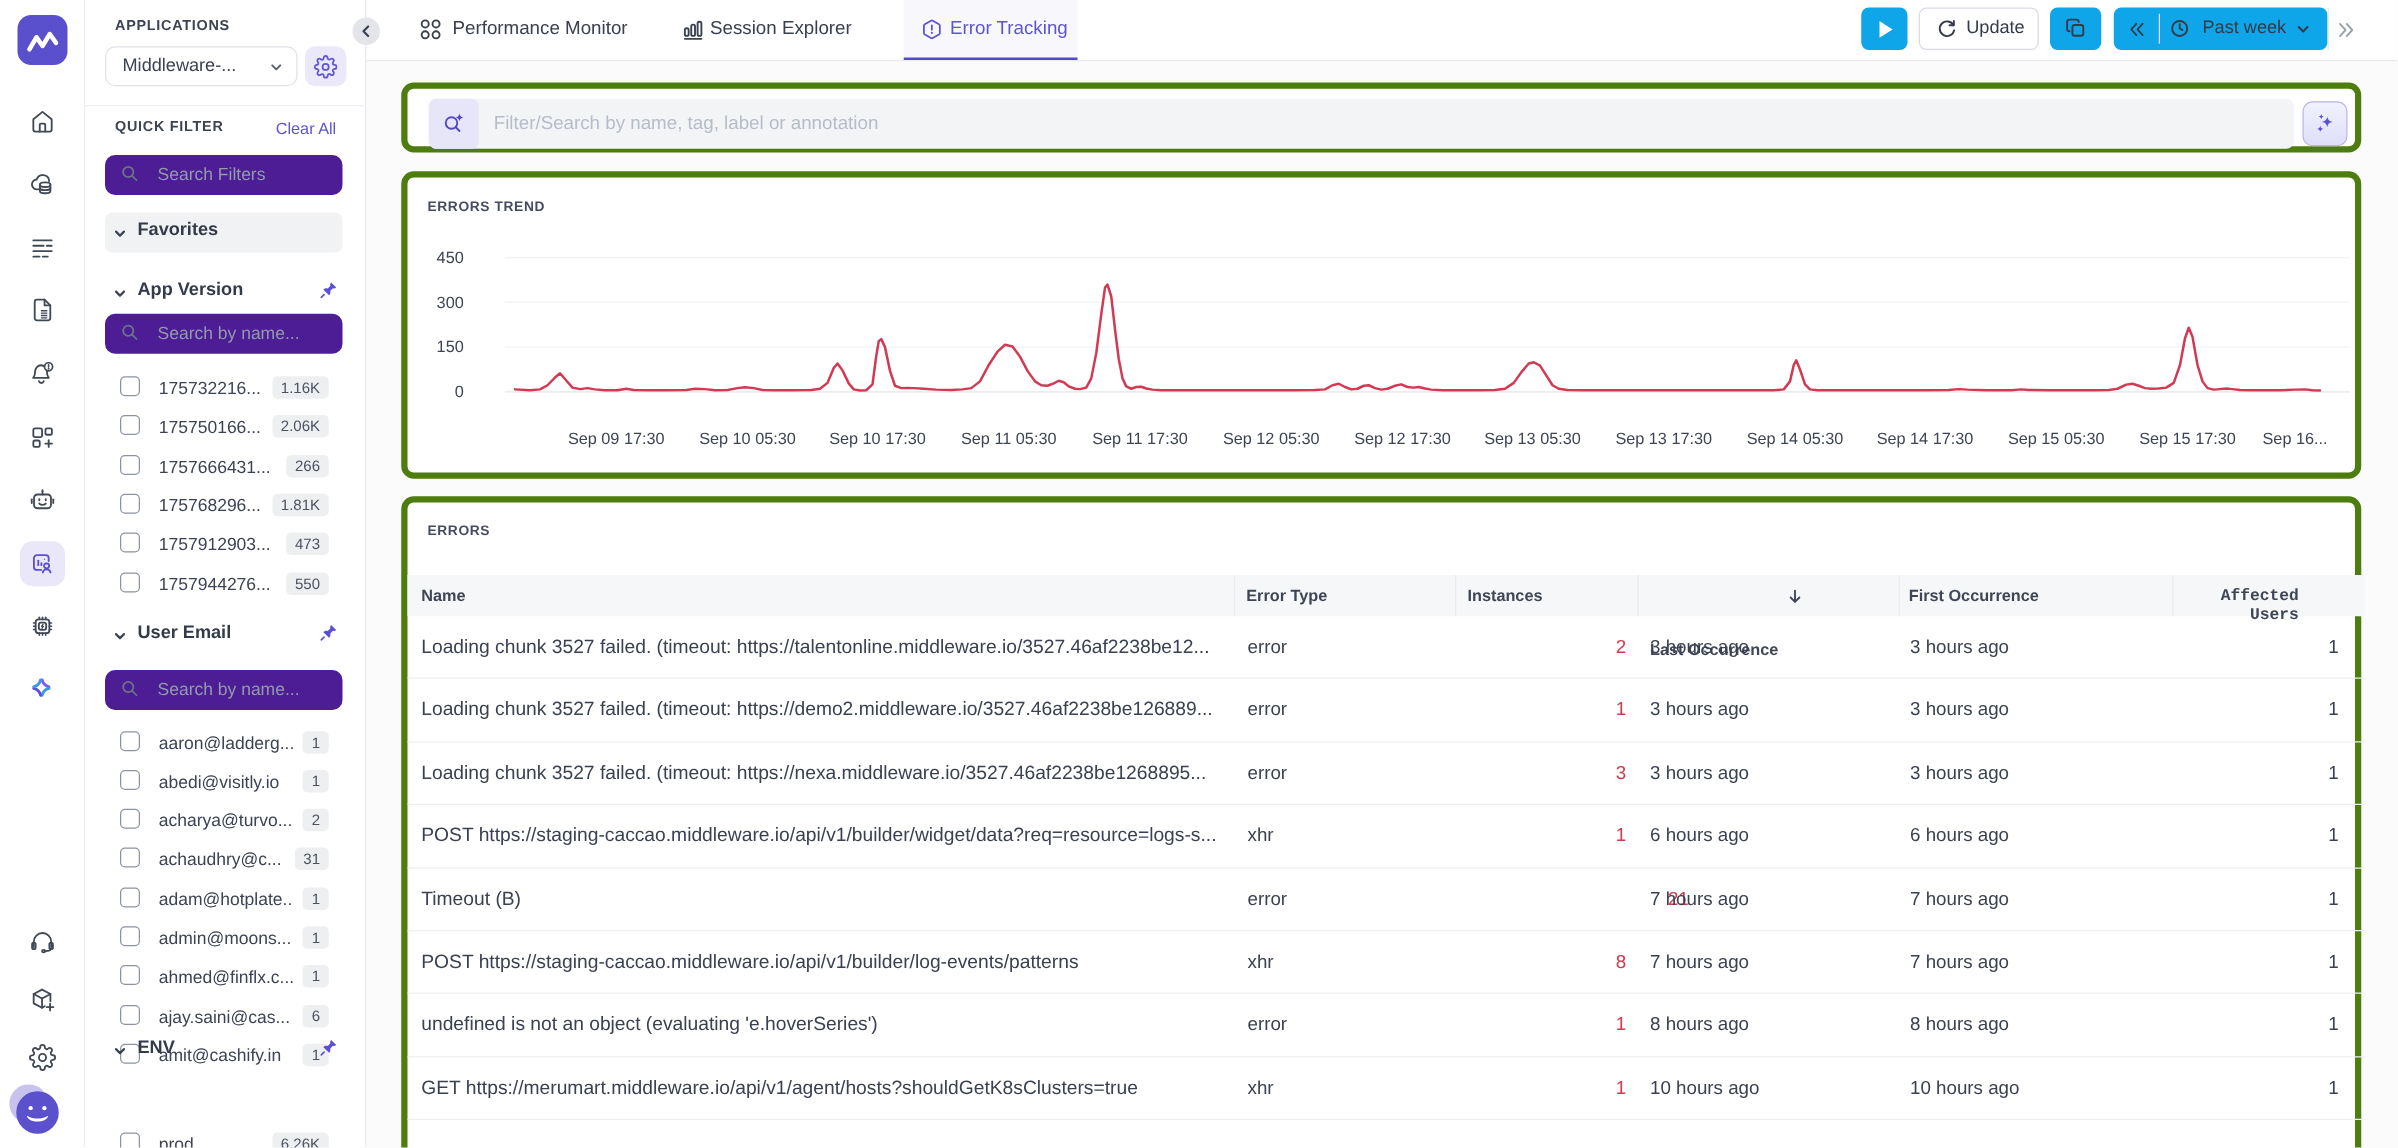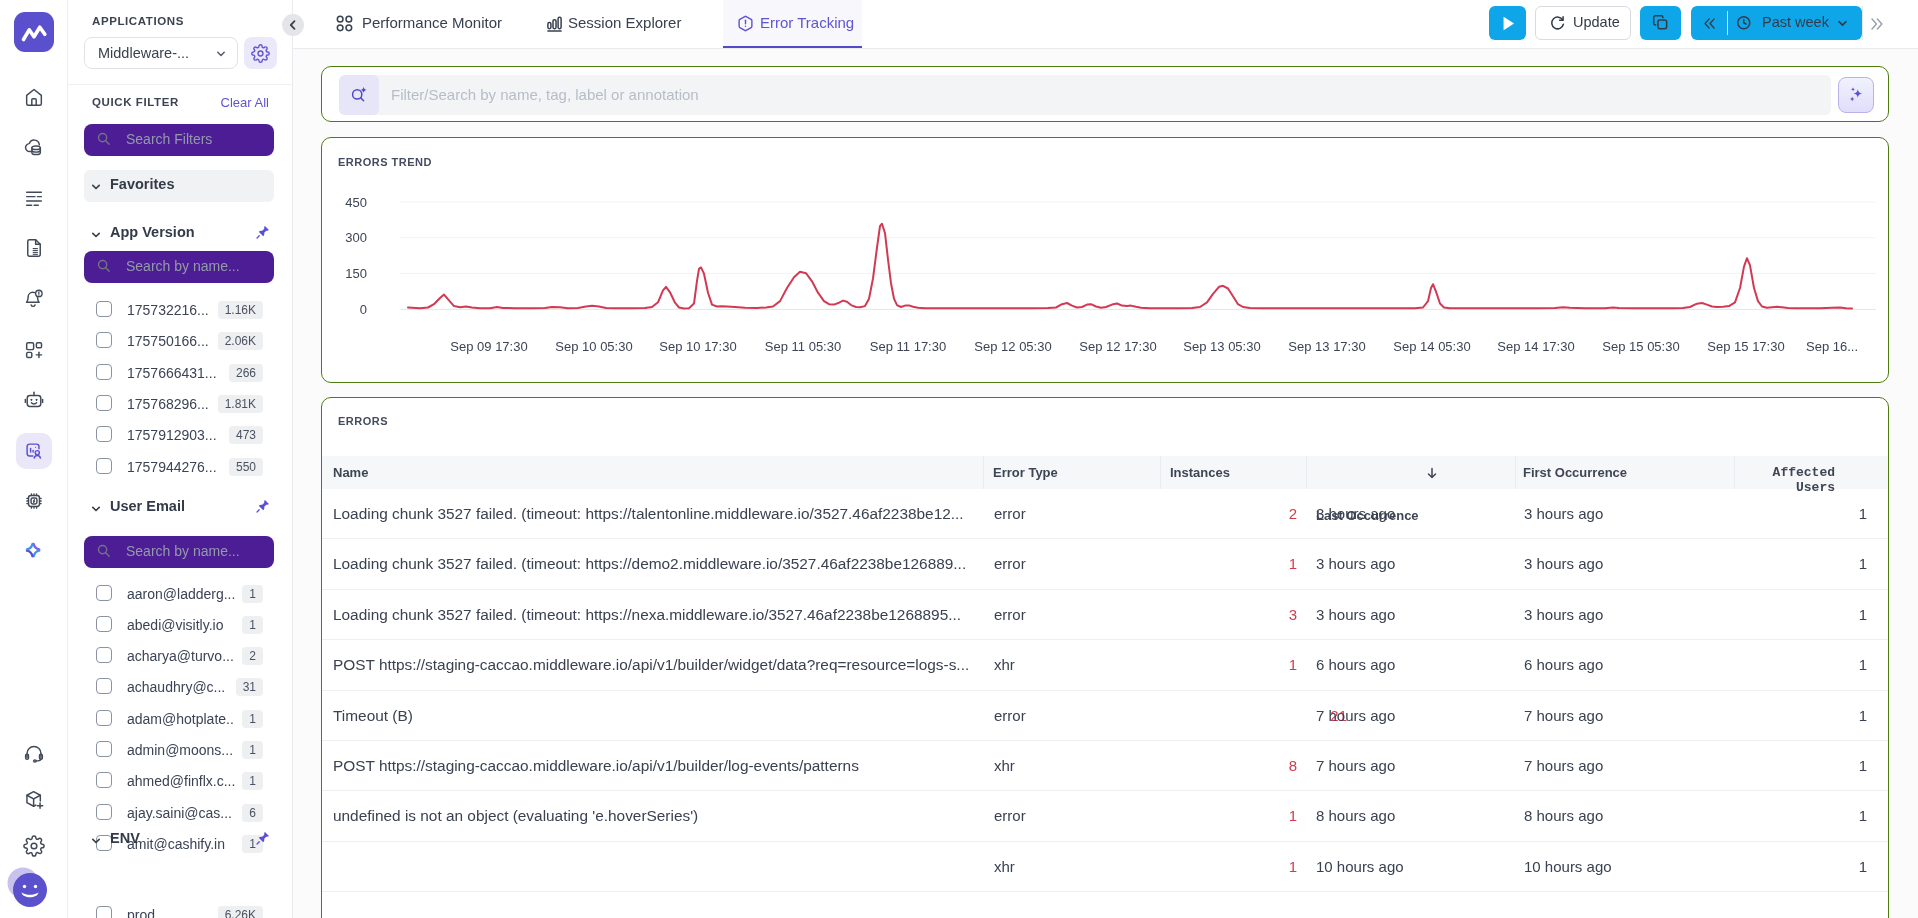--- a/index.html
+++ b/index.html
@@ -36,21 +36,21 @@
 .tabtxt{position:absolute;top:14px;font-size:15px;color:#39404e;font-weight:500;}
 .tabicon{position:absolute;top:15px;width:17px;height:17px;}
 #activetab{position:absolute;left:430px;top:0;width:139px;height:48px;background:#f8f8fc;border-bottom:2px solid #5149c8;}
 .hbtn{position:absolute;top:6px;height:34px;border-radius:6px;}
 .hbtn-gray{background:#0ea5e9;}
 .hbtn svg{position:absolute;}
 #updatebtn{left:1242px;width:96px;background:#fff;border:1px solid #d8dce1;}
 #updatebtn span{position:absolute;left:37px;top:7px;font-size:14.5px;color:#333b48;}
 .grouptxt{position:absolute;left:71px;top:8px;font-size:14.5px;color:#333b48;}
 
-.card{position:absolute;left:28px;width:1568px;background:#fff;border:1px solid #4d7c0f;border-radius:10px;}
+.card{position:absolute;left:28px;width:1568px;background:#fff;border:5px solid #4d7c0f;border-radius:10px;}
 .cardtitle{position:absolute;left:16px;font-size:11px;font-weight:bold;letter-spacing:.5px;color:#454c5f;}
 
 .thead{position:absolute;left:0;top:58px;width:1566px;height:33px;background:#f6f7f9;}
 .th{position:absolute;top:9px;font-size:13px;font-weight:bold;color:#3e4656;}
 .trow{position:absolute;left:0;width:1566px;height:51px;border-bottom:1px solid #edeff2;}
 .td{position:absolute;top:16.5px;font-size:15px;color:#3a4150;white-space:nowrap;}
 .tdr{text-align:right;}
 .red{color:#d03b4f;}
 </style></head>
 <body>
@@ -525,20 +525,21 @@
 </div>
         <div class="trow" style="top:392.9px;">
 <span class="td" style="left:11px;font-size:15.4px;">undefined is not an object (evaluating 'e.hoverSeries')</span>
 <span class="td" style="left:672px;">error</span>
 <span class="td tdr red" style="left:900px;width:75px;">1</span>
 <span class="td" style="left:994px;">8 hours ago</span>
 <span class="td" style="left:1202px;">8 hours ago</span>
 <span class="td tdr" style="left:1480px;width:65px;">1</span>
 </div>
         <div class="trow" style="top:443.4px;">
+<span class="td" style="left:11px;font-size:15.4px;">GET https://merumart.middleware.io/api/v1/agent/hosts?shouldGetK8sClusters=true</span>
 <span class="td" style="left:672px;">xhr</span>
 <span class="td tdr red" style="left:900px;width:75px;">1</span>
 <span class="td" style="left:994px;">10 hours ago</span>
 <span class="td" style="left:1202px;">10 hours ago</span>
 <span class="td tdr" style="left:1480px;width:65px;">1</span>
 </div>
       </div>
 </div>
 </div>
 </body></html>

